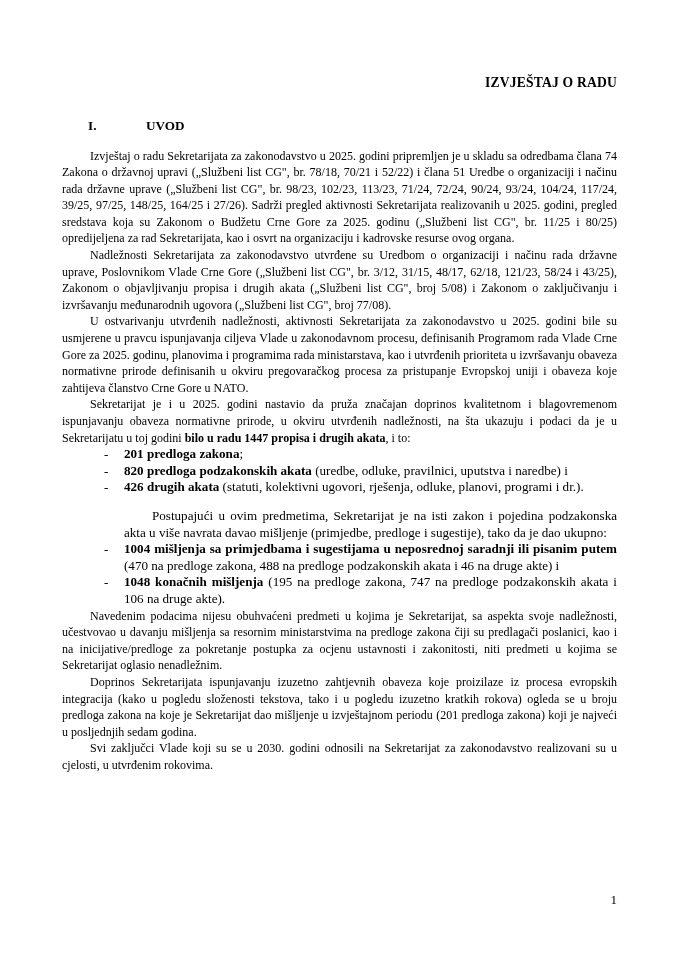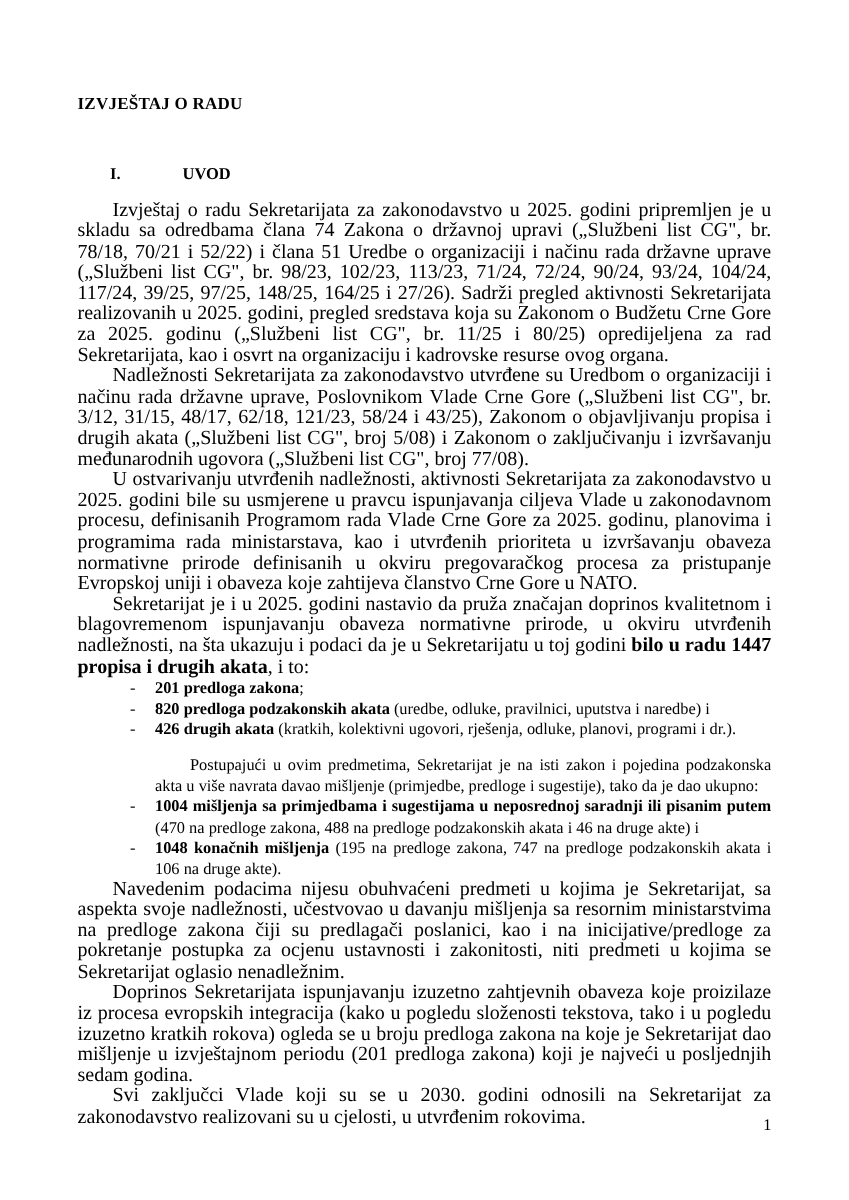--- a/index.html
+++ b/index.html
@@ -16,43 +16,43 @@
     overflow: hidden;
   }
   .page {
     position: relative;
     width: 679px;
     height: 960px;
     box-sizing: border-box;
     padding: 74px 62px 40px 62px;
   }
   .doc-title {
-    text-align: left;
+    text-align: right;
     font-weight: bold;
     font-size: 13.6px;
     line-height: 17.5px;
     letter-spacing: 0.2px;
-    margin: 0 0 39px 0;
+    margin: 0 0 26px 0;
   }
   .doc-title div {
     white-space: nowrap;
   }
   .section-heading {
     font-weight: bold;
     font-size: 13.2px;
     margin: 0 0 14px 0;
     padding-left: 26px;
   }
   .section-heading .num {
     display: inline-block;
     width: 58px;
   }
   p.body-text {
     margin: 0;
-    font-size: 16px;
+    font-size: 12px;
     line-height: 16.6px;
     text-align: justify;
     text-indent: 28px;
     hyphens: none;
   }
   .list-block {
     margin: 0;
     padding: 0;
     list-style: none;
   }
@@ -100,21 +100,21 @@
 
   <p class="body-text">Izvještaj o radu Sekretarijata za zakonodavstvo u 2025. godini pripremljen je u skladu sa odredbama člana 74 Zakona o državnoj upravi („Službeni list CG", br. 78/18, 70/21 i 52/22) i člana 51 Uredbe o organizaciji i načinu rada državne uprave („Službeni list CG", br. 98/23, 102/23, 113/23, 71/24, 72/24, 90/24, 93/24, 104/24, 117/24, 39/25, 97/25, 148/25, 164/25 i 27/26). Sadrži pregled aktivnosti Sekretarijata realizovanih u 2025. godini, pregled sredstava koja su Zakonom o Budžetu Crne Gore za 2025. godinu („Službeni list CG", br. 11/25 i 80/25) opredijeljena za rad Sekretarijata, kao i osvrt na organizaciju i kadrovske resurse ovog organa.</p>
   <p class="body-text">Nadležnosti Sekretarijata za zakonodavstvo utvrđene su Uredbom o organizaciji i načinu rada državne uprave, Poslovnikom Vlade Crne Gore („Službeni list CG", br. 3/12, 31/15, 48/17, 62/18, 121/23, 58/24 i 43/25), Zakonom o objavljivanju propisa i drugih akata („Službeni list CG", broj 5/08) i Zakonom o zaključivanju i izvršavanju međunarodnih ugovora („Službeni list CG", broj 77/08).</p>
   <p class="body-text">U ostvarivanju utvrđenih nadležnosti, aktivnosti Sekretarijata za zakonodavstvo u 2025. godini bile su usmjerene u pravcu ispunjavanja ciljeva Vlade u zakonodavnom procesu, definisanih Programom rada Vlade Crne Gore za 2025. godinu, planovima i programima rada ministarstava, kao i utvrđenih prioriteta u izvršavanju obaveza normativne prirode definisanih u okviru pregovaračkog procesa za pristupanje Evropskoj uniji i obaveza koje zahtijeva članstvo Crne Gore u NATO.</p>
 
   <p class="body-text"><span>Sekretarijat je i u 2025. godini nastavio da pruža značajan doprinos kvalitetnom i blagovremenom ispunjavanju obaveza normativne prirode, u okviru utvrđenih nadležnosti, na šta ukazuju i podaci da je u Sekretarijatu u toj godini </span><b>bilo u radu 1447 propisa i drugih akata</b><span>, i to:</span></p>
 
   <ul class="list-block">
     <li><span class="dash">-</span><b>201 predloga zakona</b><span>;</span></li>
     <li><span class="dash">-</span><b>820 predloga podzakonskih akata</b><span> (uredbe, odluke, pravilnici, uputstva i naredbe) i</span></li>
-    <li><span class="dash">-</span><b>426 drugih akata</b><span> (kratkih, kolektivni ugovori, rješenja, odluke, planovi, programi i dr.).</span></li>
+    <li><span class="dash">-</span><b>426 drugih akata</b><span> (statuti, kolektivni ugovori, rješenja, odluke, planovi, programi i dr.).</span></li>
   </ul>
 
   <p class="inner-para" style="padding-left:62px;margin-top:12px;">Postupajući u ovim predmetima, Sekretarijat je na isti zakon i pojedina podzakonska akta u više navrata davao mišljenje (primjedbe, predloge i sugestije), tako da je dao ukupno:</p>
 
   <ul class="list-block">
     <li><span class="dash">-</span><b>1004 mišljenja sa primjedbama i sugestijama u neposrednoj saradnji ili pisanim putem</b><span> (470 na predloge zakona, 488 na predloge podzakonskih akata i 46 na druge akte) i</span></li>
     <li><span class="dash">-</span><b>1048 konačnih mišljenja</b><span> (195 na predloge zakona, 747 na predloge podzakonskih akata i 106 na druge akte).</span></li>
   </ul>
 
   <p class="body-text">Navedenim podacima nijesu obuhvaćeni predmeti u kojima je Sekretarijat, sa aspekta svoje nadležnosti, učestvovao u davanju mišljenja sa resornim ministarstvima na predloge zakona čiji su predlagači poslanici, kao i na inicijative/predloge za pokretanje postupka za ocjenu ustavnosti i zakonitosti, niti predmeti u kojima se Sekretarijat oglasio nenadležnim.</p>

